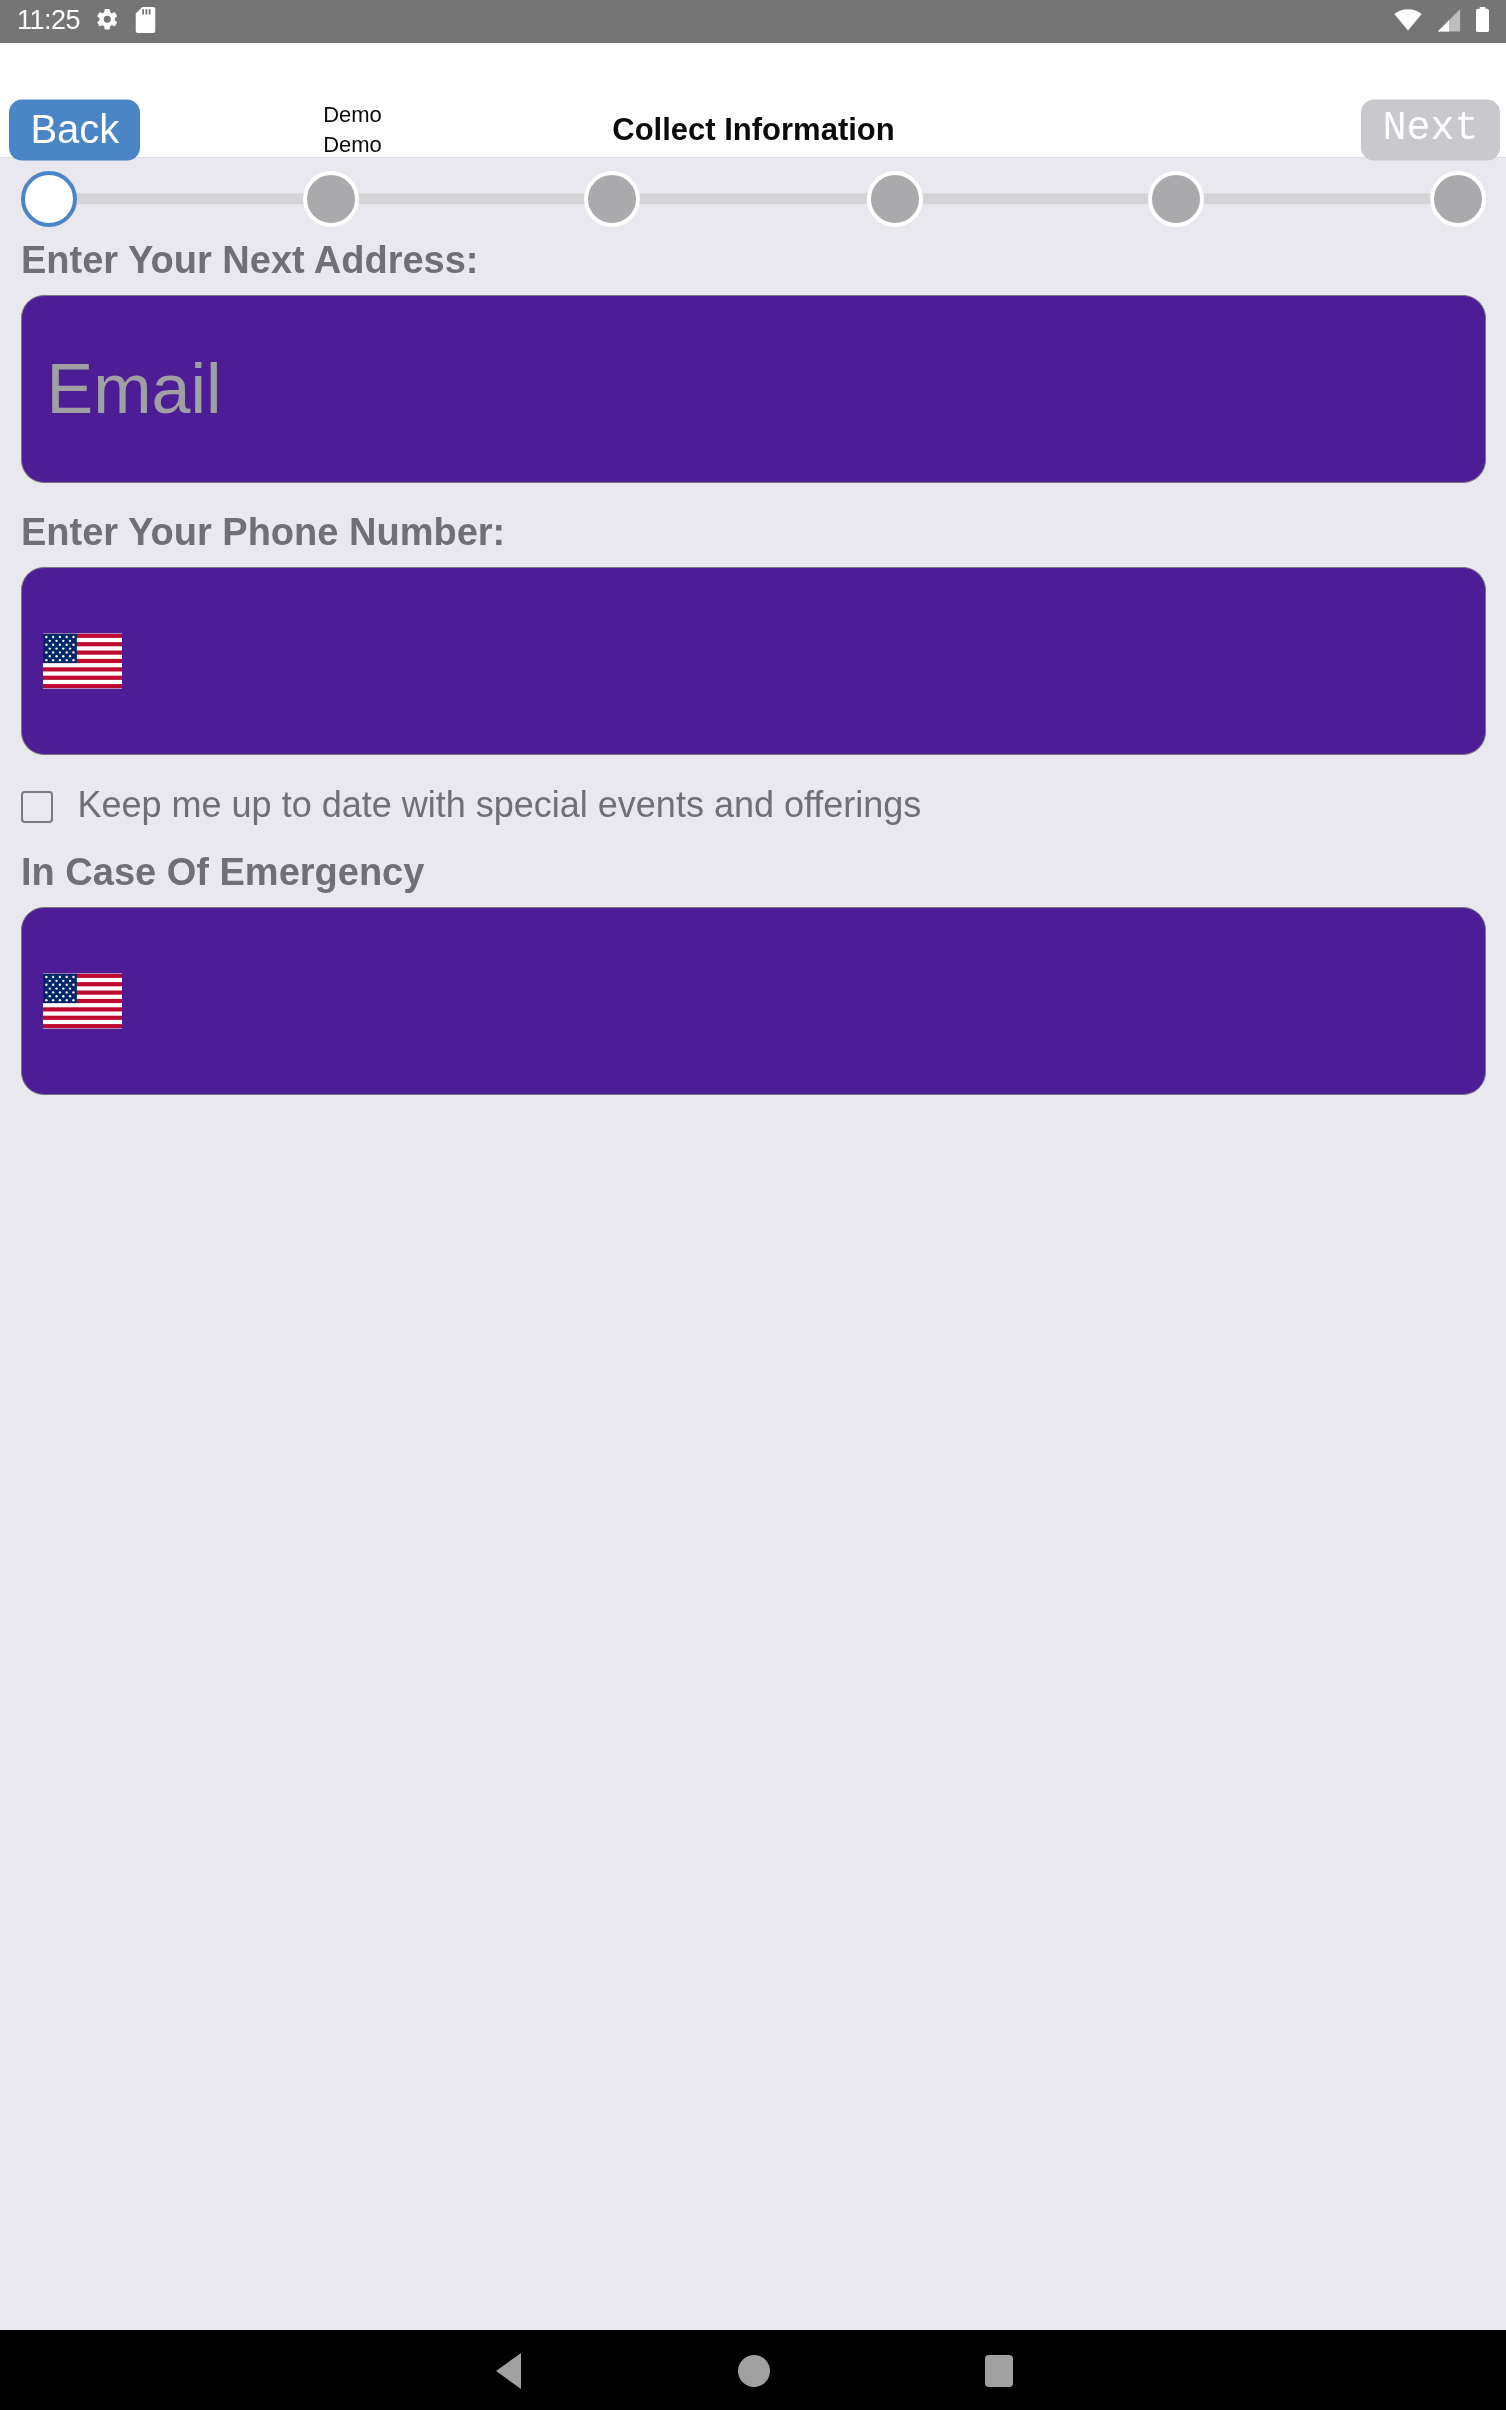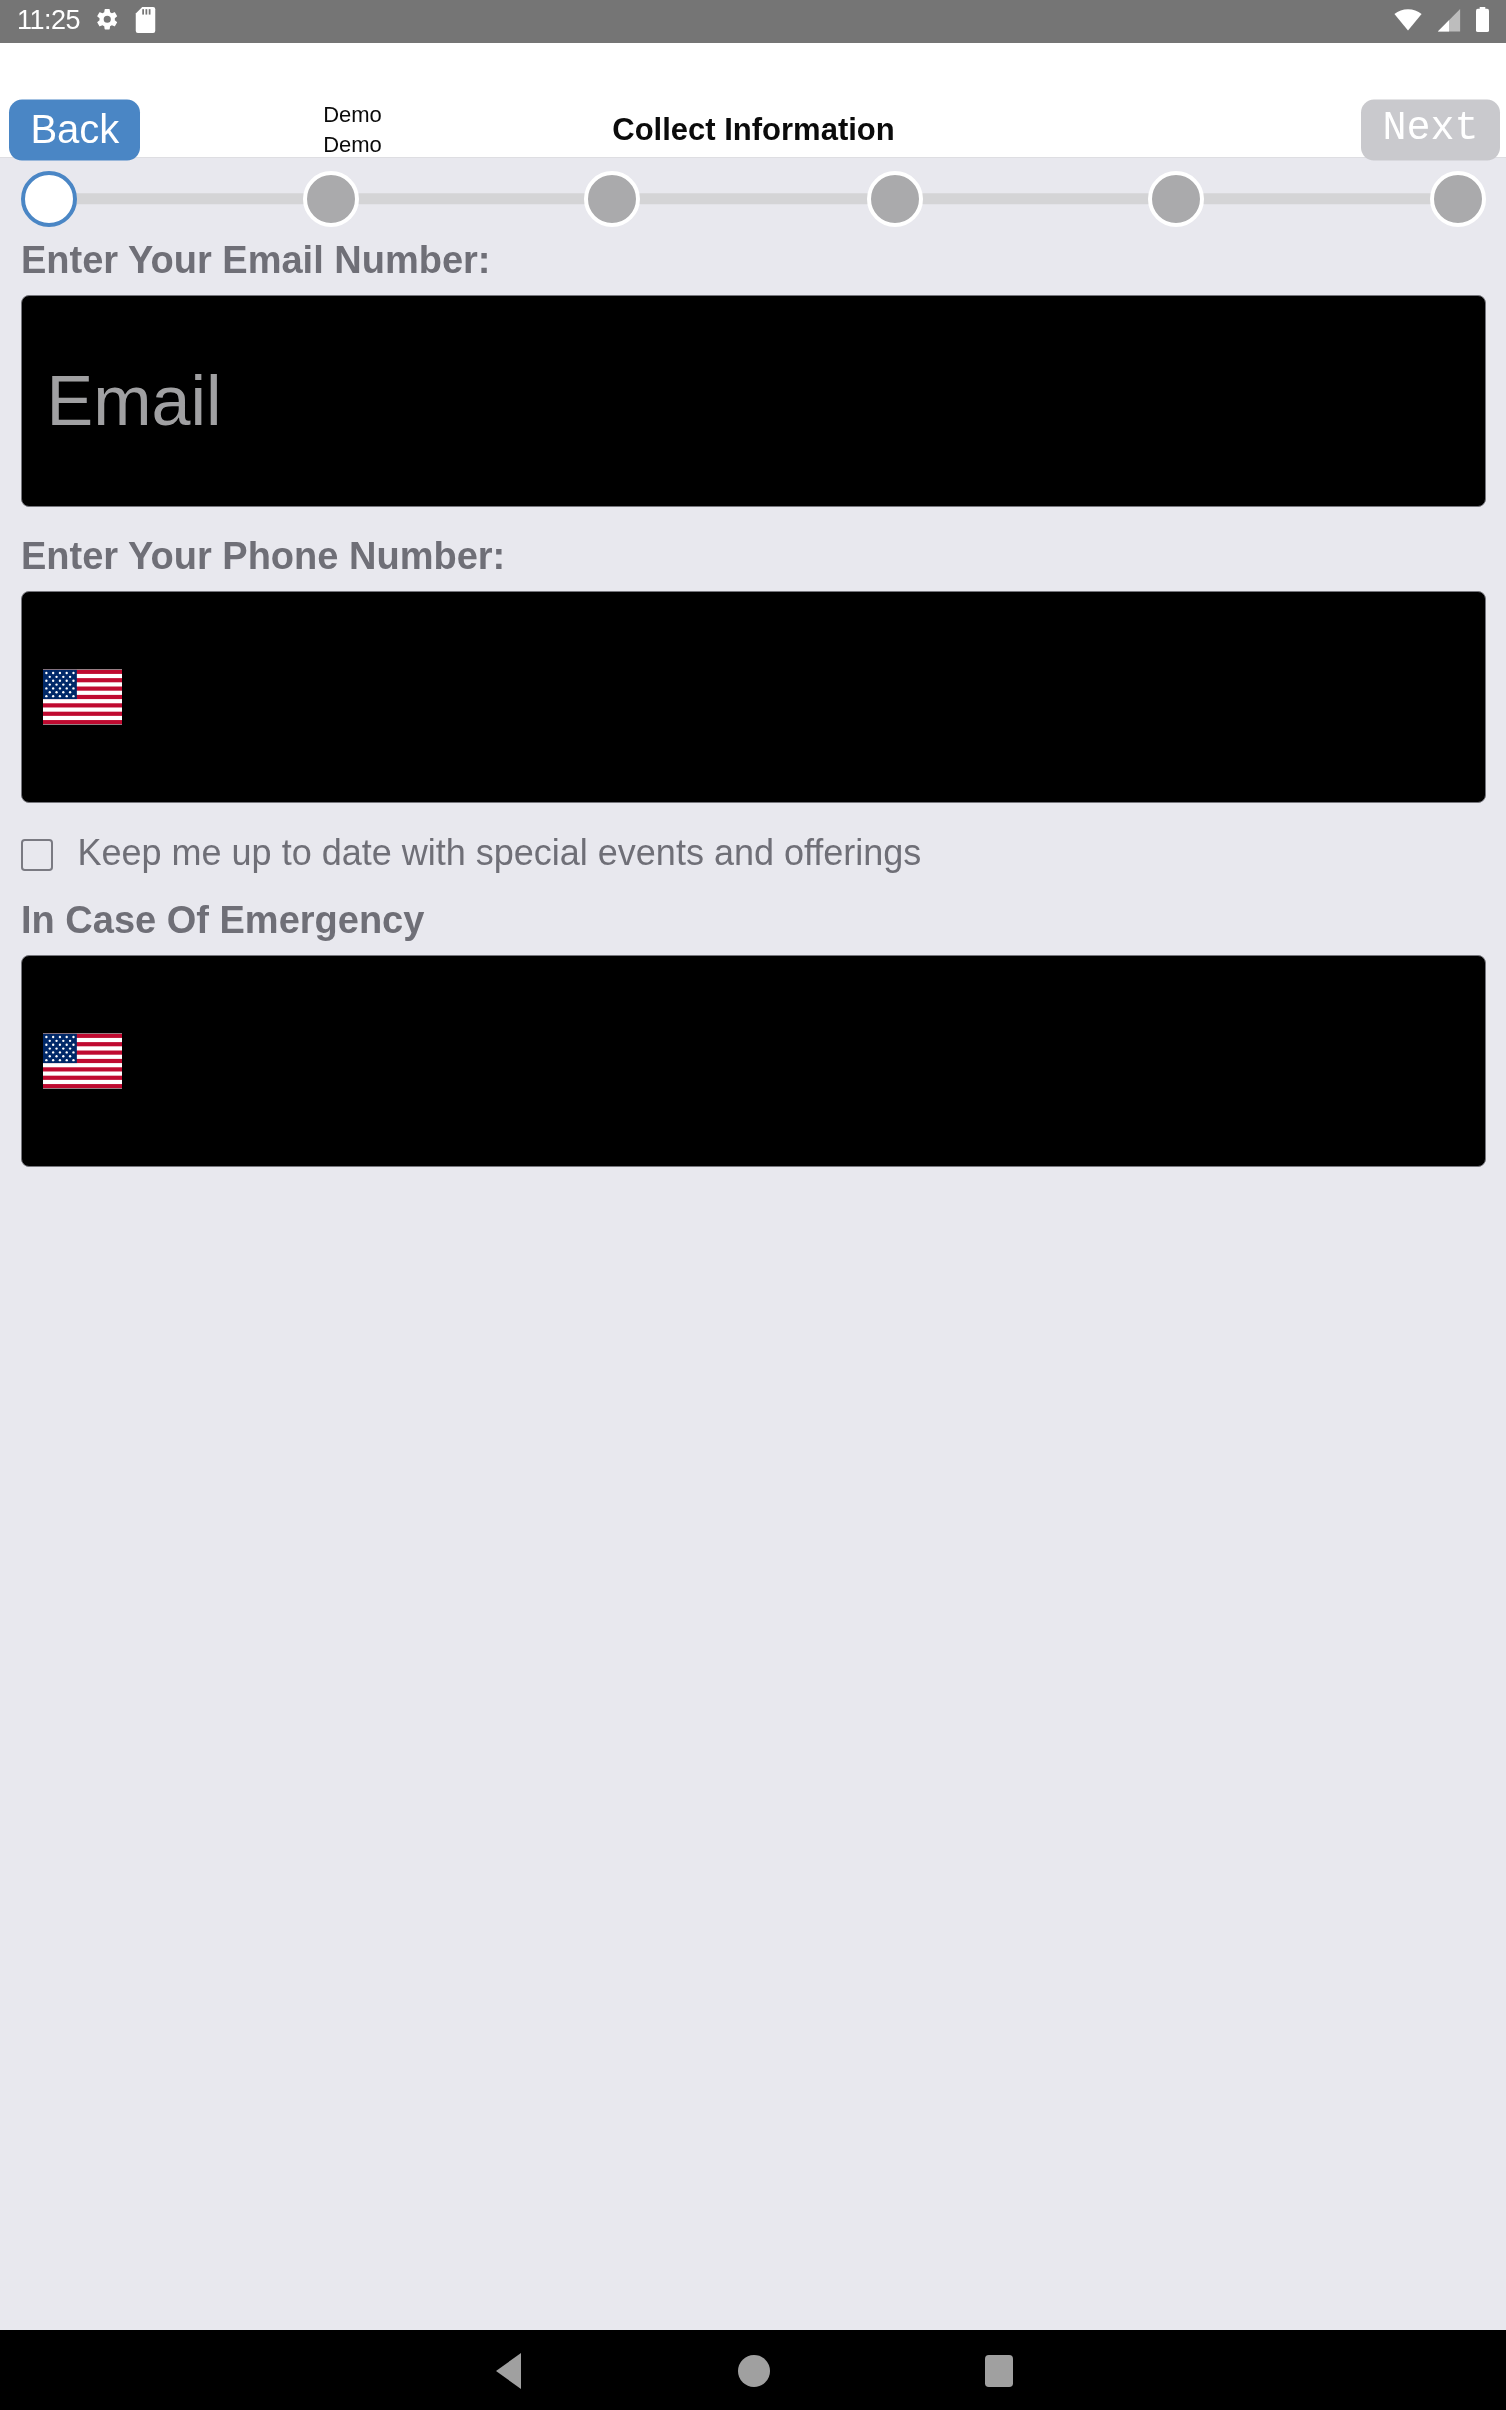--- a/index.html
+++ b/index.html
@@ -156,24 +156,24 @@
     font-weight: bold;
     font-family: "Liberation Sans", sans-serif;
     margin: 0 0 13px 21px;
   }
   .field-label.section {
     margin-top: 28px;
   }
   .input-box {
     position: relative;
     margin: 0 21px;
-    height: 212px;
-    background: #000000;
+    height: 188px;
+    background: #4c1d95;
     border: 1.9px solid #76767c;
-    border-radius: 8px;
+    border-radius: 23px;
   }
   .input-placeholder {
     position: absolute;
     left: 24.5px;
     top: 50%;
     transform: translateY(-50%);
     color: #a0a0a2;
     font-size: 70px;
     font-family: "Liberation Sans", sans-serif;
     line-height: 1;
@@ -309,21 +309,21 @@
     <div class="step-dot active" style="left:49px;"></div>
     <div class="step-dot" style="left:331px;"></div>
     <div class="step-dot" style="left:612px;"></div>
     <div class="step-dot" style="left:895px;"></div>
     <div class="step-dot" style="left:1176px;"></div>
     <div class="step-dot" style="left:1458px;"></div>
   </div>
 
   <div class="body-area">
 
-    <div class="field-label">Enter Your Email Number:</div>
+    <div class="field-label">Enter Your Next Address:</div>
     <div class="input-box">
       <span class="input-placeholder">Email</span>
     </div>
 
     <div class="field-label section">Enter Your Phone Number:</div>
     <div class="input-box">
       <span class="flag">
         <svg width="79" height="55" viewBox="0 0 84 58">
           <rect width="84" height="58" fill="#ffffff"></rect>
           <g fill="#bf0a30">

